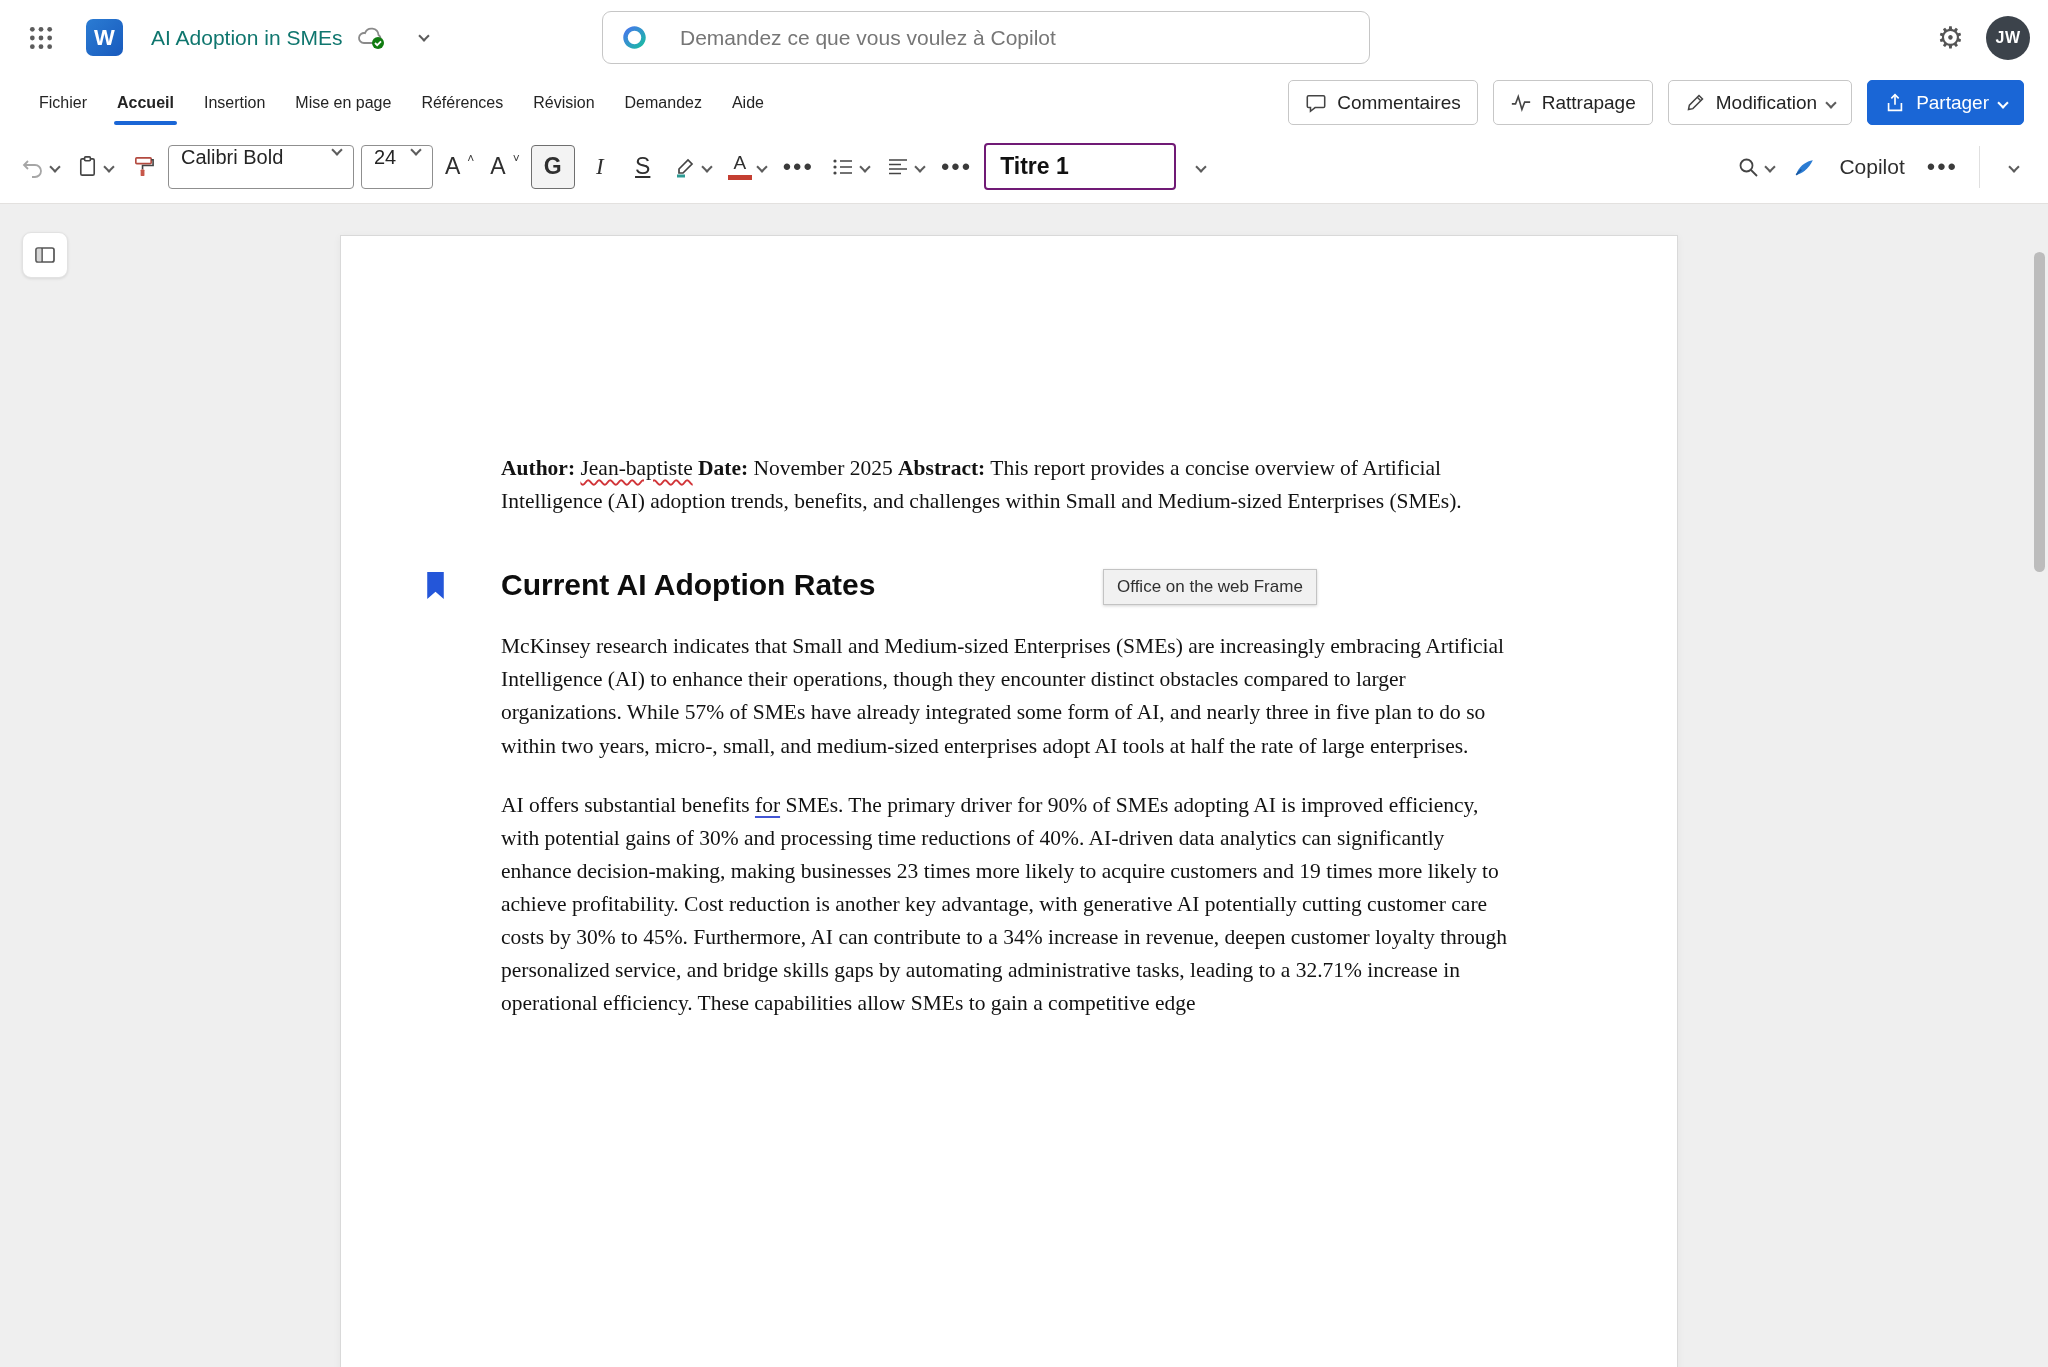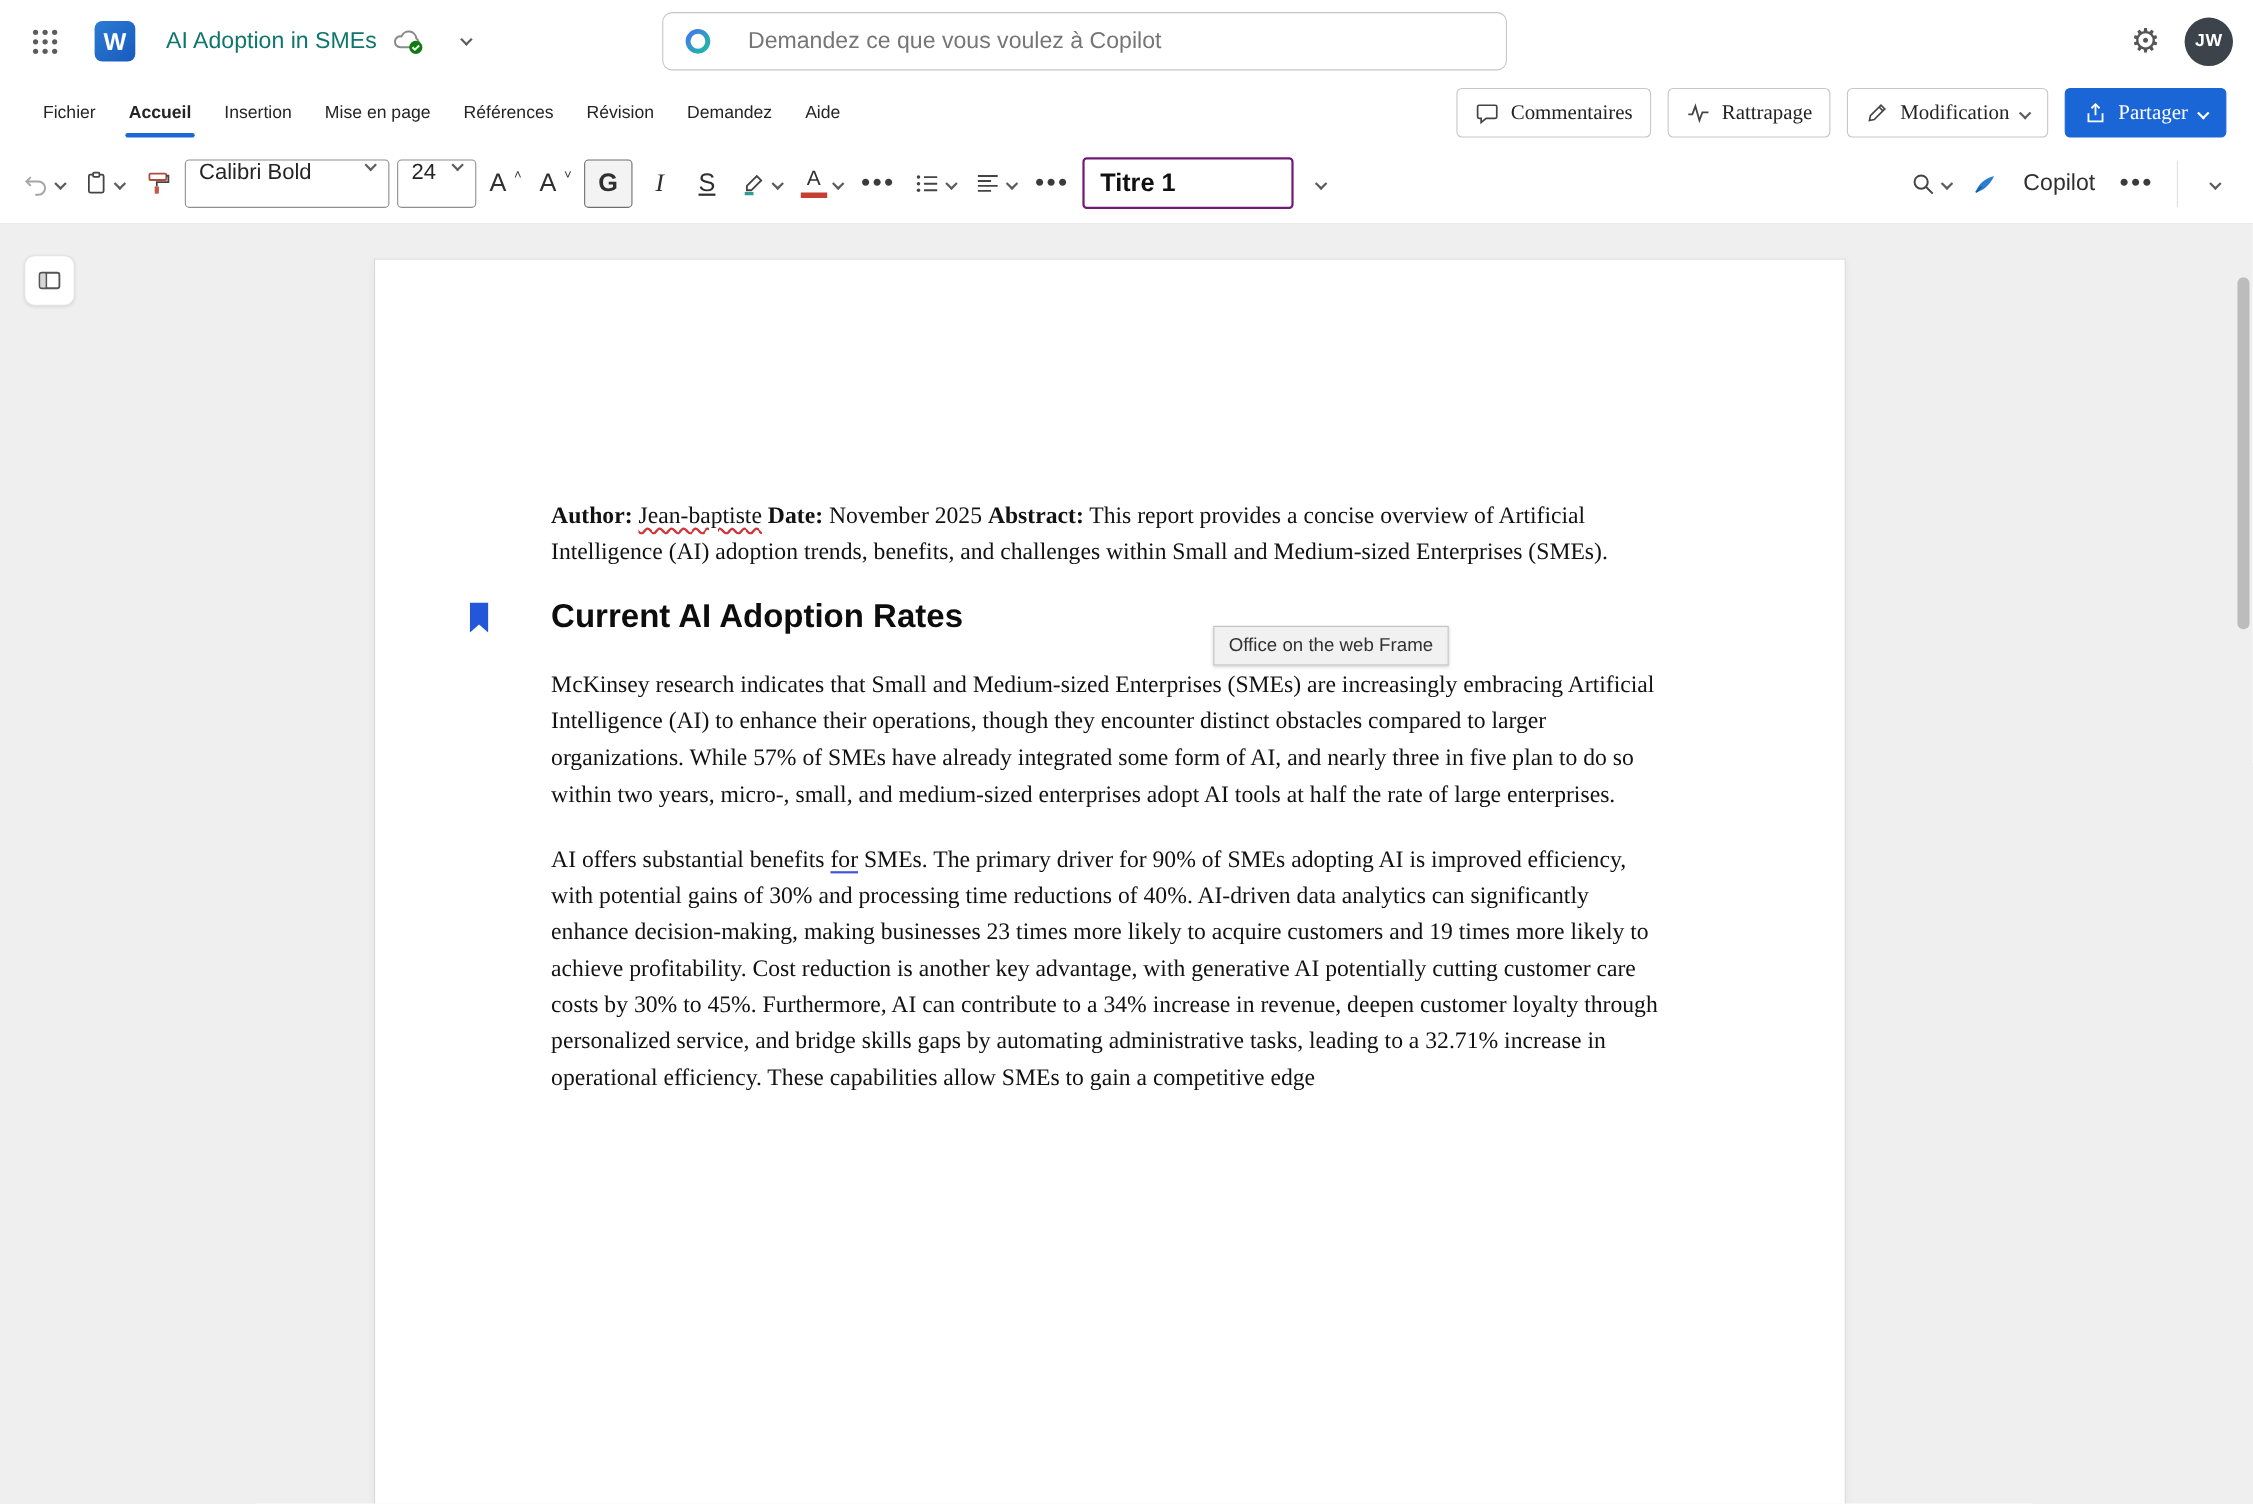--- a/index.html
+++ b/index.html
@@ -20,21 +20,21 @@
   .copilot-box input::placeholder { color:#767676; }
   .top-right { margin-left:auto; display:flex; align-items:center; gap:22px; }
   .gear { font-size:30px; color:#555; line-height:1; cursor:pointer; }
   .avatar { width:44px; height:44px; border-radius:50%; background:#3c434b; color:#fff; font-size:16px; font-weight:700; display:grid; place-items:center; letter-spacing:.5px; cursor:pointer; }
 
   
   .menubar { height:55px; display:flex; align-items:stretch; padding:0 24px; background:#fff; }
   .tab { padding:0 15px; font-size:16px; display:flex; align-items:center; position:relative; cursor:pointer; white-space:nowrap; }
   .tab.active { font-weight:700; }
   .tab.active::after { content:""; position:absolute; left:12px; right:12px; bottom:5px; height:4px; border-radius:2px; background:#1a66d6; }
-  .menu-actions { margin-left:auto; display:flex; align-items:center; gap:15px;font-family:Liberation Serif, serif; }
+  .menu-actions { margin-left:auto; display:flex; align-items:center; gap:15px; }
   .pill { height:45px; border:1px solid #c7c7c7; border-radius:5px; background:#fff; display:flex; align-items:center; gap:10px; padding:0 16px; font-size:19px; color:#242424; cursor:pointer; white-space:nowrap; }
   .pill.primary { background:#1a66d6; border-color:#1a66d6; color:#fff; }
 
   
   .toolbar { height:74px; display:flex; align-items:center; padding:0 16px; gap:7px; border-bottom:1px solid #e3e1df; background:#fff; }
   .tbtn { height:46px; min-width:36px; display:flex; align-items:center; justify-content:center; gap:6px; border-radius:4px; color:#3b3b3b; font-size:21px; cursor:pointer; padding:0 5px; }
   .tbtn.disabled { color:#a6a6a6; }
   .combo { border:1px solid #8f8f8f; border-radius:4px; height:44px; display:flex; align-items:flex-start; justify-content:space-between; padding:0 12px; gap:10px; font-size:20px; cursor:pointer; background:#fff; }
   .combo.font { width:186px; }
   .combo.size { width:72px; }
@@ -62,21 +62,21 @@
   .bookmark { position:absolute; left:-78px; top:12px; line-height:0; cursor:pointer; }
   .bookmark.h2pos { top:5px; }
   .collapse-chev { position:absolute; left:-45px; top:26px; cursor:pointer; }
   .collapse-chev .chev { border-color:#6a6a6a; }
 
   .doc-meta, .doc-p { font-family:"Liberation Serif", serif; font-size:21.5px; line-height:1.54; color:#121212; max-width:1022px; }
   .doc-meta { margin-top:30px; }
   .doc-meta b { font-weight:700; }
   .squiggle { text-decoration:underline; text-decoration-style:wavy; text-decoration-color:#d13438; text-decoration-thickness:1.5px; text-underline-offset:4px; }
   .grammar { text-decoration:underline; text-decoration-color:#4255d4; text-decoration-thickness:2px; text-underline-offset:4px; }
-  .doc-h2 { font-weight:700; font-size:30px; color:#0d0d0d; margin-top:23px; position:relative; line-height:1.3; }
+  .doc-h2 { font-weight:700; font-size:30px; color:#0d0d0d; margin-top:47px; position:relative; line-height:1.3; }
   .doc-p { margin-top:26px; }
 
   .frame-tooltip { position:absolute; left:1103px; top:365px; background:#f1f1f1; border:1px solid #c3c3c3; box-shadow:0 1px 3px rgba(0,0,0,.18); padding:7px 13px; font-size:17px; color:#303030; white-space:nowrap; z-index:4; }
   .scroll-thumb { position:absolute; right:3px; top:48px; width:11px; height:320px; background:#bcbcbc; border-radius:6px; cursor:pointer; }
 
   svg.ic { display:block; }
 </style>
 </head>
 <body>
 

